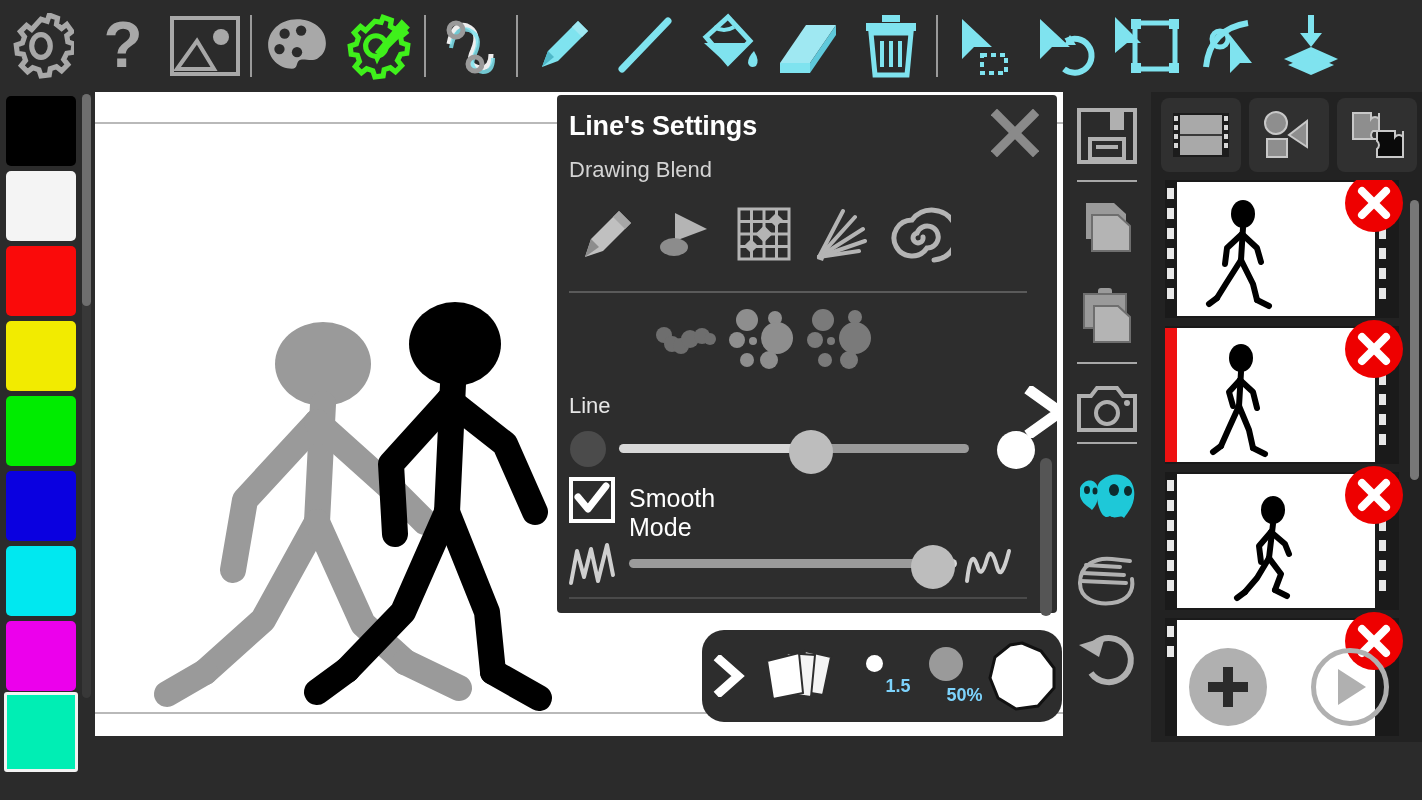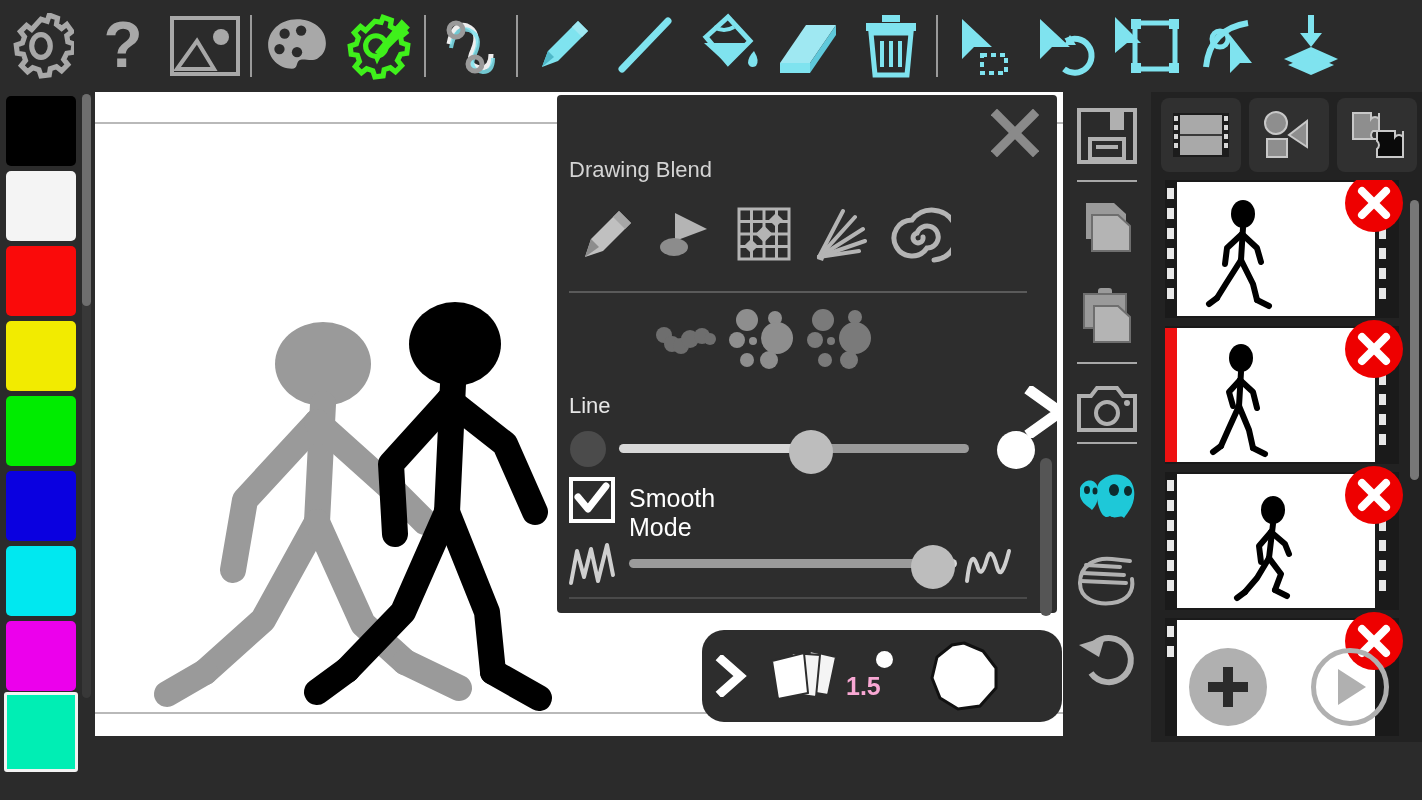--- a/index.html
+++ b/index.html
@@ -123,21 +123,21 @@
     position: absolute; left: 1057px; top: 470px; width: 6px; height: 140px; background: #ffffff;
   }
 
   
   #brush-bar {
     position: absolute; left: 702px; top: 630px; width: 360px; height: 92px;
     background: #2d2d2d; border-radius: 22px;
     display: flex; align-items: center;
   }
   #brush-size-num, #brush-opacity-num {
-    font-size: 25px; color: #f9a8d4; font-weight: bold; text-align: left;
+    font-size: 18px; color: #7dd3fc; font-weight: bold; text-align: right;
   }
 
   
   #right-tools {
     position: absolute; left: 1063px; top: 92px; width: 88px; height: 708px;
     background: #2b2b2b;
   }
   .rt-btn { position: absolute; left: 8px; width: 72px; height: 72px;
     display:flex; align-items:center; justify-content:center; }
   .rt-divider { position: absolute; left: 14px; width: 60px; height: 2px; background: #a8a8a8; }
@@ -382,20 +382,21 @@
         <path d="M354 308 L410 352 L440 420" fill="none"></path>
         <path d="M352 420 L308 520 L252 578" fill="none"></path>
         <path d="M352 420 L392 520 L398 580" fill="none"></path>
         <path d="M252 578 L222 600" fill="none"></path>
         <path d="M398 580 L444 606" fill="none"></path>
       </g>
     </svg>
   </div>
 
   <div id="settings-panel">
+    <div id="settings-title">Line's Settings</div>
 
     <div id="settings-close">
       <svg width="48" height="48" viewBox="0 0 48 48">
         <line x1="6" y1="6" x2="42" y2="42" stroke="#8a8a8a" stroke-width="9" stroke-linecap="square"></line>
         <line x1="42" y1="6" x2="6" y2="42" stroke="#8a8a8a" stroke-width="9" stroke-linecap="square"></line>
       </svg>
     </div>
 
     <div id="drawing-mode-label">Drawing Blend</div>
 
@@ -545,20 +546,26 @@
         <path d="M44 4 L70 10 L62 48 L38 44 Z" fill="#f4f4f4" stroke="#2d2d2d" stroke-width="2"></path>
         <path d="M26 6 L54 8 L50 50 L22 46 Z" fill="#f4f4f4" stroke="#2d2d2d" stroke-width="2"></path>
         <path d="M6 14 L38 6 L42 46 L12 52 Z" fill="#ffffff" stroke="#2d2d2d" stroke-width="2" rx="6"></path>
       </svg>
     </div>
     <div style="width:76px;text-align:center;">
       <div style="display:flex;justify-content:center;margin-bottom:4px;">
         <div style="width:17px;height:17px;border-radius:50%;background:#ffffff;"></div>
       </div>
       <div id="brush-size-num">1.5</div>
+    </div>
+    <div style="width:76px;text-align:center;">
+      <div style="display:flex;justify-content:center;margin-bottom:4px;">
+        <div style="width:34px;height:34px;border-radius:50%;background:#9a9a9a;"></div>
+      </div>
+      <div id="brush-opacity-num">50%</div>
     </div>
     <div style="width:84px;display:flex;align-items:center;justify-content:center;">
       <svg width="72" height="72" viewBox="0 0 72 72">
         <polygon points="36,3 55,11 68,28 68,48 52,66 30,69 12,58 4,38 9,17 24,5" fill="#ffffff" stroke="#111111" stroke-width="3"></polygon>
       </svg>
     </div>
   </div>
 
   <div id="right-tools">
     <div class="rt-btn" style="top:8px;">

